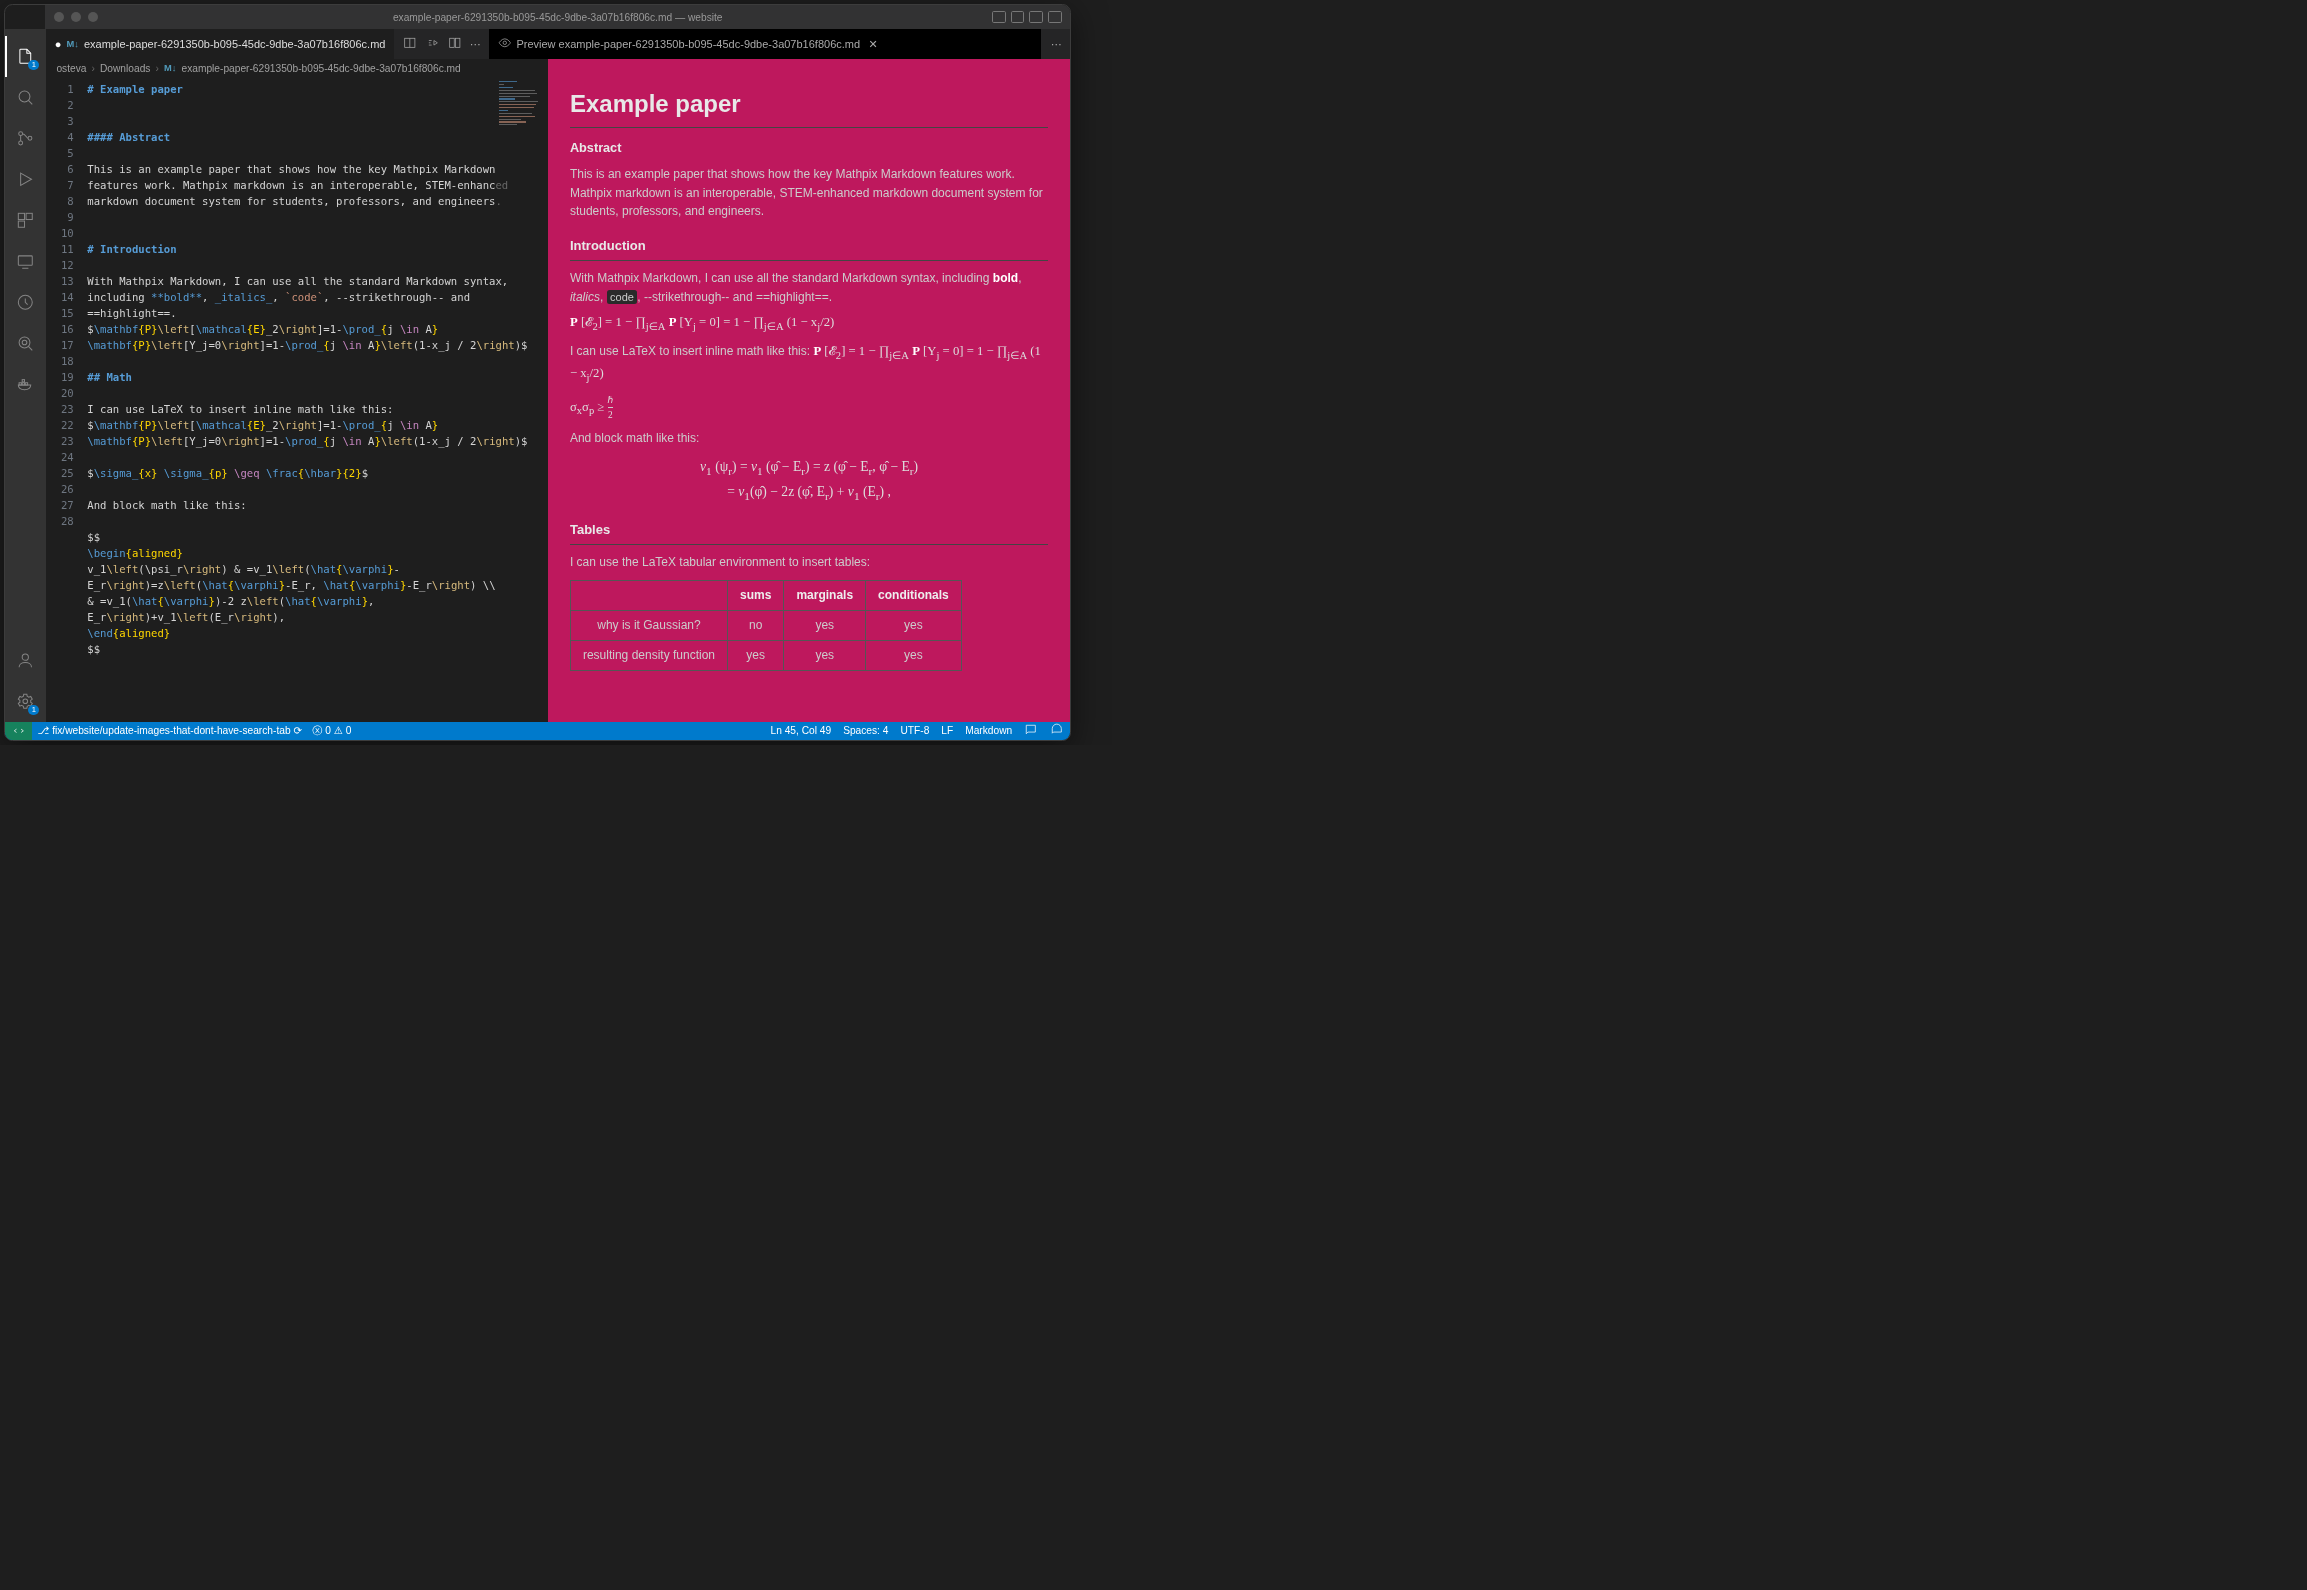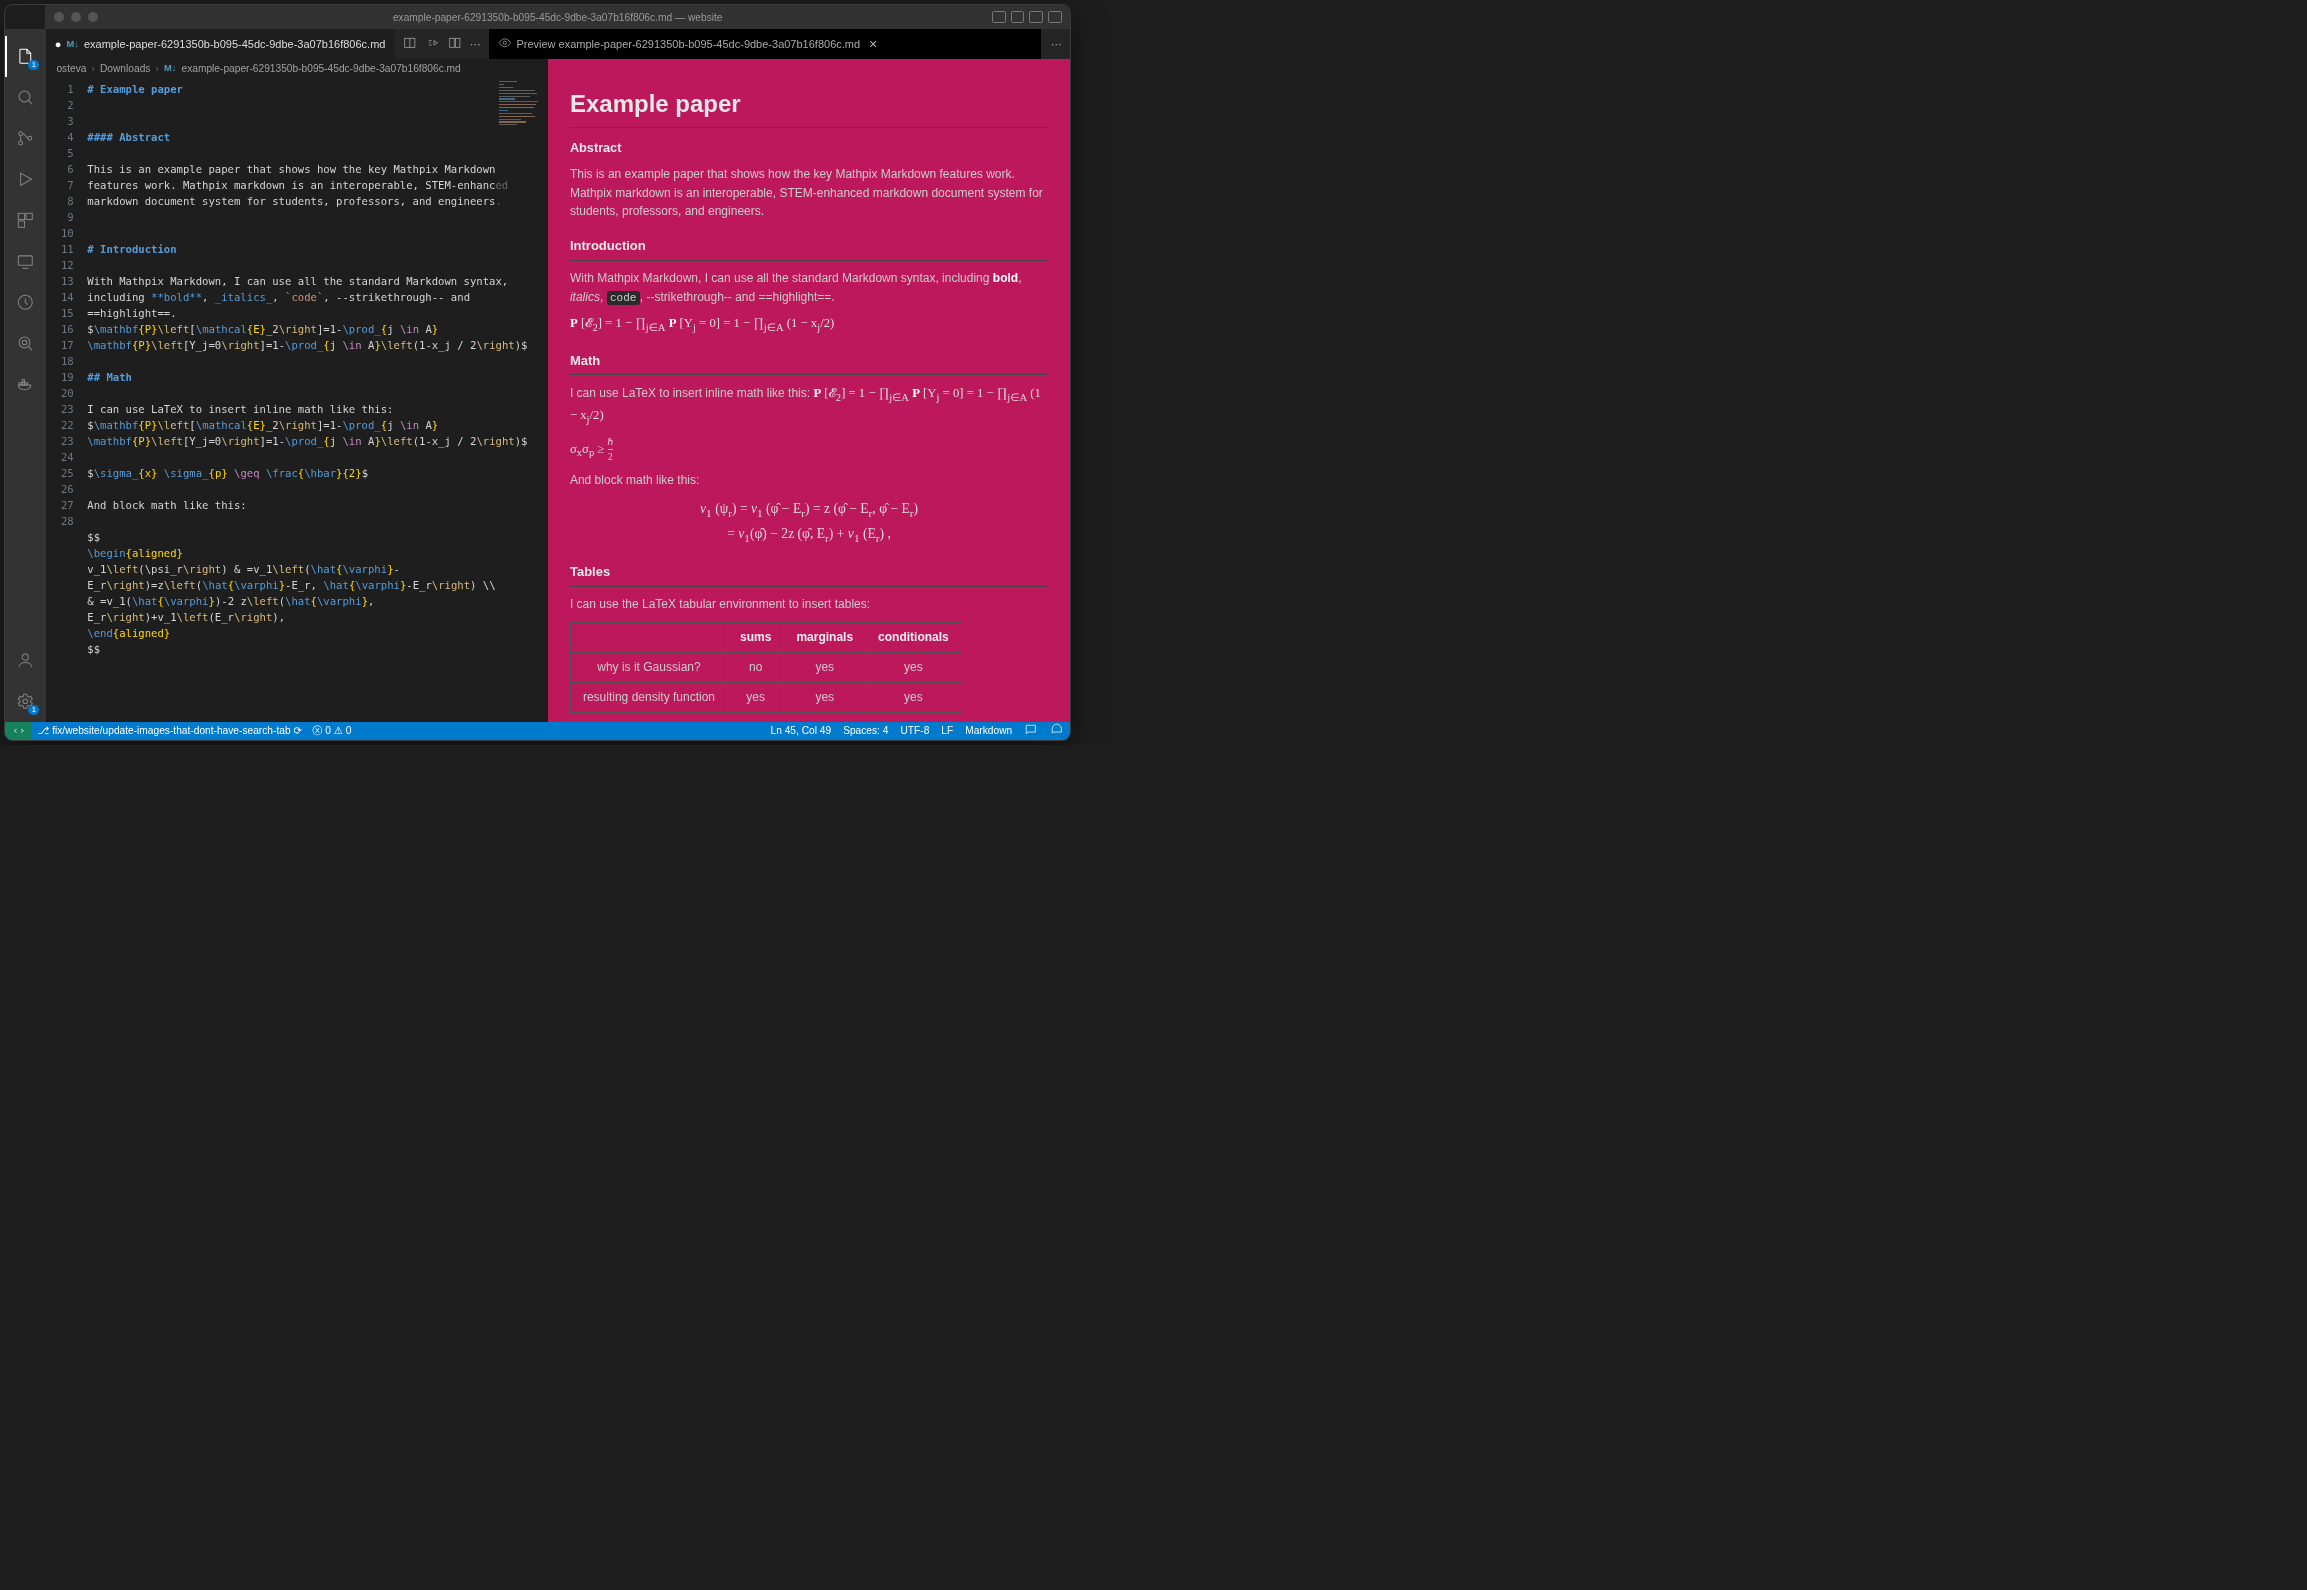--- a/index.html
+++ b/index.html
@@ -106,21 +106,21 @@
   .minimap .t { background: #888; }
   .minimap .o { background: #ce9178; }
 
   .preview { flex: 1; overflow: auto; padding: 26px 22px; background: #be185d; color: #ccc; font-size: 12px; line-height: 1.55; }
   .preview h1 { font-size: 24px; color: #e8e8e8; border-bottom: 0.8px solid #444; padding-bottom: 5.1px; margin-bottom: 10.2px; }
   .preview h2 { font-size: 13px; color: #e8e8e8; border-bottom: 0.8px solid #444; padding-bottom: 3.4px; margin: 15.3px 0 8.5px; }
   .preview h3 { font-size: 12.7px; color: #e8e8e8; margin: 8.5px 0 5.1px; font-weight: 600;}
   .preview p { margin: 6.8px 0; }
   .preview b { color: #fff; }
   .preview i { font-style: italic; }
-  .preview code { font-family: Liberation Mono, monospace; background: #2a2a2a; padding: 0.8px 3.4px; border-radius: 2.5px; font-size: 11px; }
+  .preview code { font-family: Liberation Sans, sans-serif; background: #2a2a2a; padding: 0.8px 3.4px; border-radius: 2.5px; font-size: 11px; }
   .preview .math { font-family: "Cambria Math", "STIX", serif; font-size: 12.7px; color: #ddd; }
   .preview .math-block { text-align: center; margin: 8.5px 0; font-size: 13.6px; }
   .preview table { border-collapse: collapse; margin: 8.5px 0; }
   .preview th, .preview td { border: 0.8px solid #555; padding: 5.1px 12px; font-size: 12px; }
   .preview th { color: #eee; font-weight: 600; }
 
   .statusbar {
     height: 18.6px; background: #007acc; color: #fff; display: flex; align-items: center;
     font-size: 10.2px; padding: 0 6.8px; gap: 12px;
   }
@@ -335,21 +335,20 @@
         <div class="pane">
           <div class="preview">
             <h1>Example paper</h1>
             <h3>Abstract</h3>
             <p>This is an example paper that shows how the key Mathpix Markdown features work. Mathpix markdown is an interoperable, STEM-enhanced markdown document system for students, professors, and engineers.</p>
             <h2>Introduction</h2>
             <p>
               <span>With Mathpix Markdown, I can use all the standard Markdown syntax, including </span><b>bold</b><span>, </span><i>italics</i><span>, </span><code>code</code><span>, </span><span>--strikethrough--</span><span> and ==highlight==.</span>
             </p>
             <p class="math"><b>P</b> [𝓔<sub>2</sub>] = 1 − ∏<sub>j∈A</sub> <b>P</b> [Y<sub>j</sub> = 0] = 1 − ∏<sub>j∈A</sub> (1 − x<sub>j</sub>/2)</p>
-            <h2>Math</h2>
             <p><span>I can use LaTeX to insert inline math like this: </span><span class="math"><b>P</b> [𝓔<sub>2</sub>] = 1 − ∏<sub>j∈A</sub> <b>P</b> [Y<sub>j</sub> = 0] = 1 − ∏<sub>j∈A</sub> (1 − x<sub>j</sub>/2)</span></p>
             <p class="math">σ<sub>x</sub>σ<sub>p</sub> ≥ <span style="display:inline-block;vertical-align:middle;"><span style="display:block;border-bottom:0.8px solid #ccc;font-size:9.3px;text-align:center;">ℏ</span><span style="display:block;font-size:9.3px;text-align:center;">2</span></span></p>
             <p>And block math like this:</p>
             <div class="math math-block">
               <div><i>v</i><sub>1</sub> (ψ<sub>r</sub>) = <i>v</i><sub>1</sub> (φ̂ − E<sub>r</sub>) = z (φ̂ − E<sub>r</sub>, φ̂ − E<sub>r</sub>)</div>
               <div>= <i>v</i><sub>1</sub>(φ̂) − 2z (φ̂, E<sub>r</sub>) + <i>v</i><sub>1</sub> (E<sub>r</sub>) ,</div>
             </div>
             <h2>Tables</h2>
             <p>I can use the LaTeX tabular environment to insert tables:</p>
             <table id="ptable">

